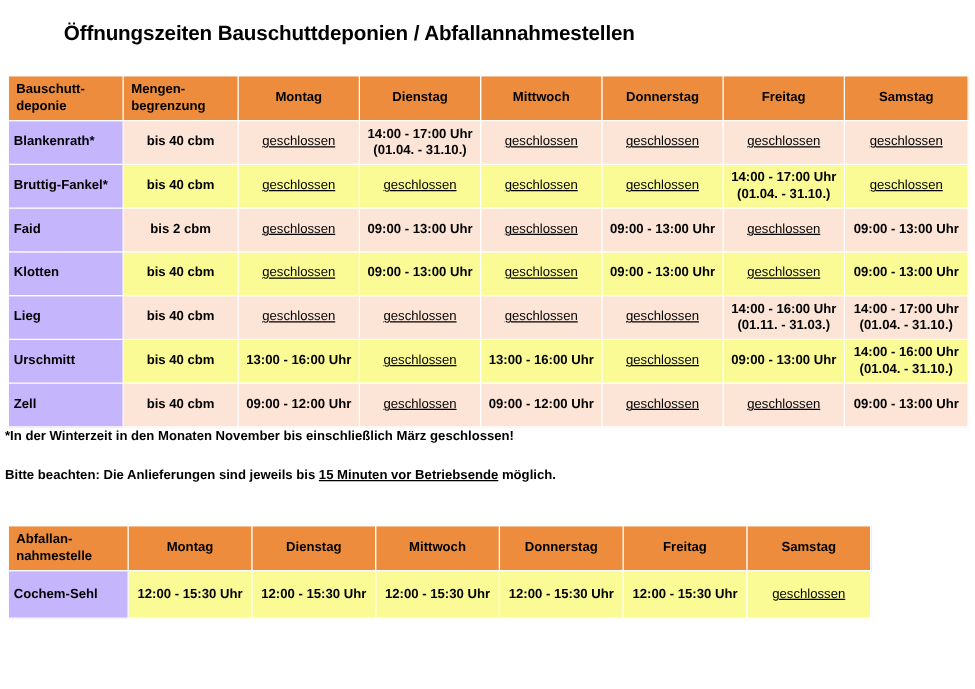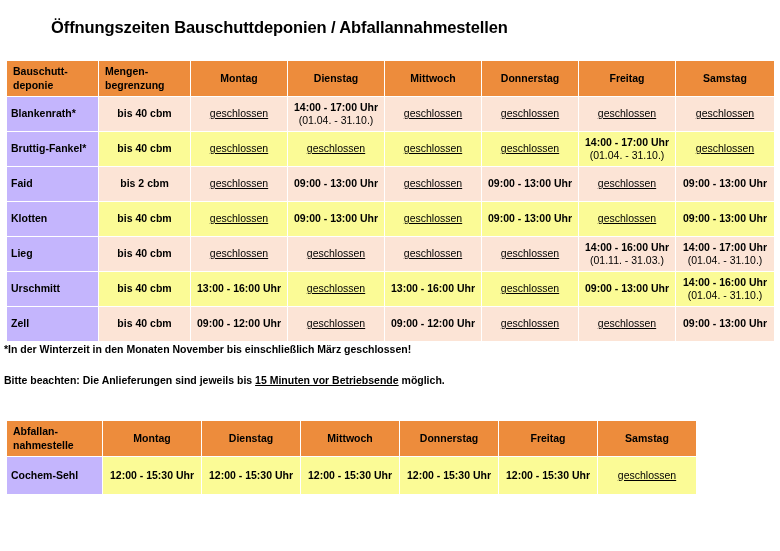--- a/index.html
+++ b/index.html
@@ -79,21 +79,21 @@
   }
   .cell.open {
     font-weight: bold;
   }
   .cell.closed {
     font-weight: normal;
     text-decoration: underline;
   }
   .sub {
     display: block;
-    font-weight: normal;
+    font-weight: bold;
     white-space: nowrap;
   }
   .main-line { display: block; white-space: nowrap; }
 
   
   #table1 {
     left: 6px;
     top: 60px;
     width: 768px;
   }

